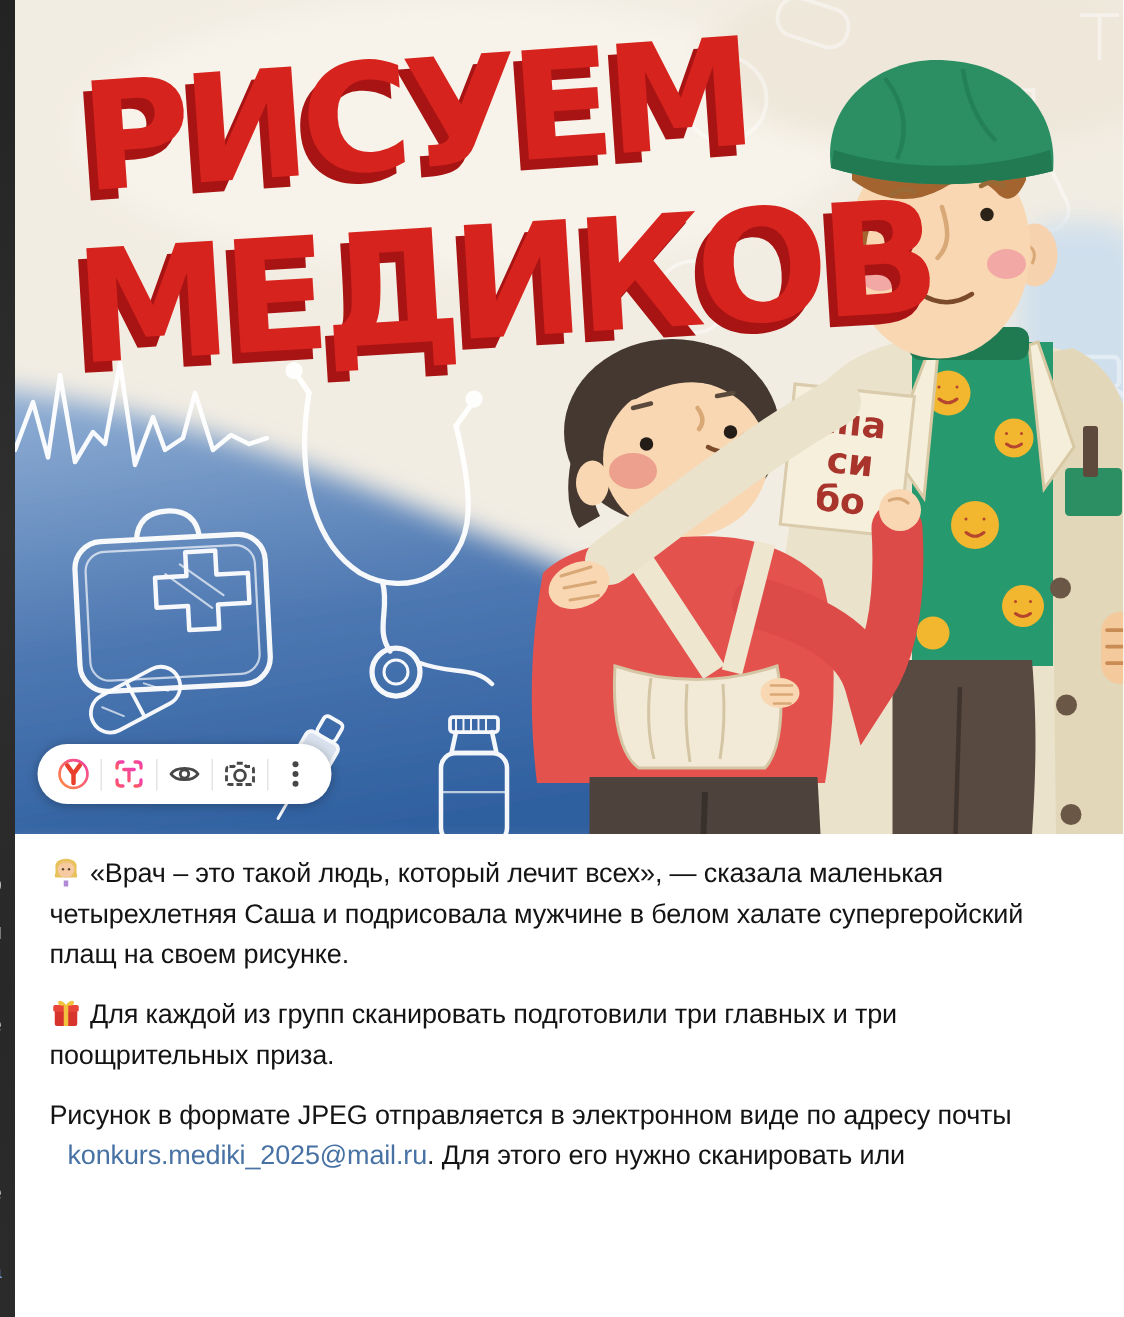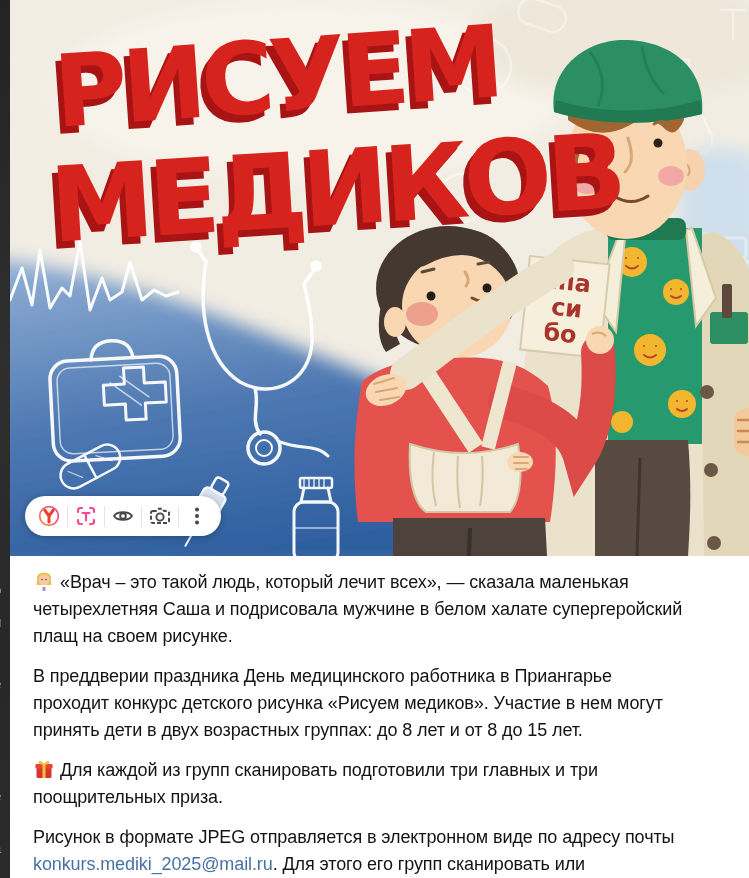--- a/index.html
+++ b/index.html
@@ -28,21 +28,21 @@
            background:#ffffff;border-radius:21px;box-shadow:0 1px 7px rgba(0,0,0,.28);
            display:flex;align-items:center;padding:0 6px;}
   .toolbar button{border:none;background:transparent;width:36px;height:40px;display:flex;
                   align-items:center;justify-content:center;cursor:pointer;padding:0;}
   .toolbar .sep{width:1px;height:21px;background:#e4e4e4;}
 
   
   .article{position:absolute;left:23px;top:556px;width:672px;padding-top:13px;
            font-size:18px;line-height:27px;color:#141414;letter-spacing:-0.1px;background:#fff;}
   .article p{margin:0 0 13px 0;max-width:650px;}
-  .article a{color:#4872a3;text-decoration:none;cursor:pointer;}
+  .article a{color:#4872a3;text-decoration:none;cursor:pointer;margin-left:12px;}
   .emoji{display:inline-block;width:22px;height:22px;vertical-align:-4px;margin-right:5px;}
 </style>
 </head>
 <body>
 
 <div class="screen">
 
   <div class="edge-strip">
     <span style="top:582px">о</span>
     <span style="top:614px">й</span>
@@ -318,32 +318,29 @@
             <circle cx="11" cy="9.5" r="5.6" fill="#f7c9a0"></circle>
             <path d="M5.5,8 Q8,4.5 11,5 Q15,4.5 16.5,8 Q16.5,5 11,4 Q5.8,5 5.5,8 Z" fill="#e8c15a"></path>
             <circle cx="9" cy="9.5" r="0.8" fill="#5a4632"></circle>
               <circle cx="13" cy="9.5" r="0.8" fill="#5a4632"></circle>
             <path d="M3,21 Q4,16 8,15.5 L11,17 L14,15.5 Q18,16 19,21 Z" fill="#ffffff"></path>
             <path d="M9.5,17 h3 v4 h-3 z" fill="#b08ad6"></path>
           </svg>
         </span><span>«Врач – это такой людь, который лечит всех», — сказала маленькая четырехлетняя Саша и подрисовала мужчине в белом халате супергеройский плащ на своем рисунке.</span>
       </p>
       <p>
-        <span>В преддверии праздника День медицинского работника в Приангарье проходит конкурс детского рисунка «Рисуем медиков». Участие в нем могут принять дети в двух возрастных группах: до 8 лет и от 8 до 15 лет.</span>
-      </p>
-      <p>
         <span class="emoji">
           <svg width="22" height="22" viewBox="0 0 22 22">
             <rect x="3.5" y="9" width="15" height="11" rx="1.5" fill="#d6342c"></rect>
             <rect x="2.5" y="6" width="17" height="4.5" rx="1.2" fill="#e8443a"></rect>
             <rect x="9.5" y="6" width="3" height="14" fill="#f2c23e"></rect>
             <path d="M11,6 C8,1.5 4.5,3 6,5.5 Q7.5,7.2 11,6 Z" fill="#f2c23e"></path>
             <path d="M11,6 C14,1.5 17.5,3 16,5.5 Q14.5,7.2 11,6 Z" fill="#f2c23e"></path>
           </svg>
         </span><span>Для каждой из групп сканировать подготовили три главных и три поощрительных приза.</span>
       </p>
       <p>
-        <span>Рисунок в формате JPEG отправляется в электронном виде по адресу почты </span><a>konkurs.mediki_2025@mail.ru</a><span>. Для этого его групп сканировать или</span>
+        <span>Рисунок в формате JPEG отправляется в электронном виде по адресу почты </span><a>konkurs.mediki_2025@mail.ru</a><span>. Для этого его нужно сканировать или</span>
       </p>
     </div>
 
   </div>
 </div>
 
 </body></html>

